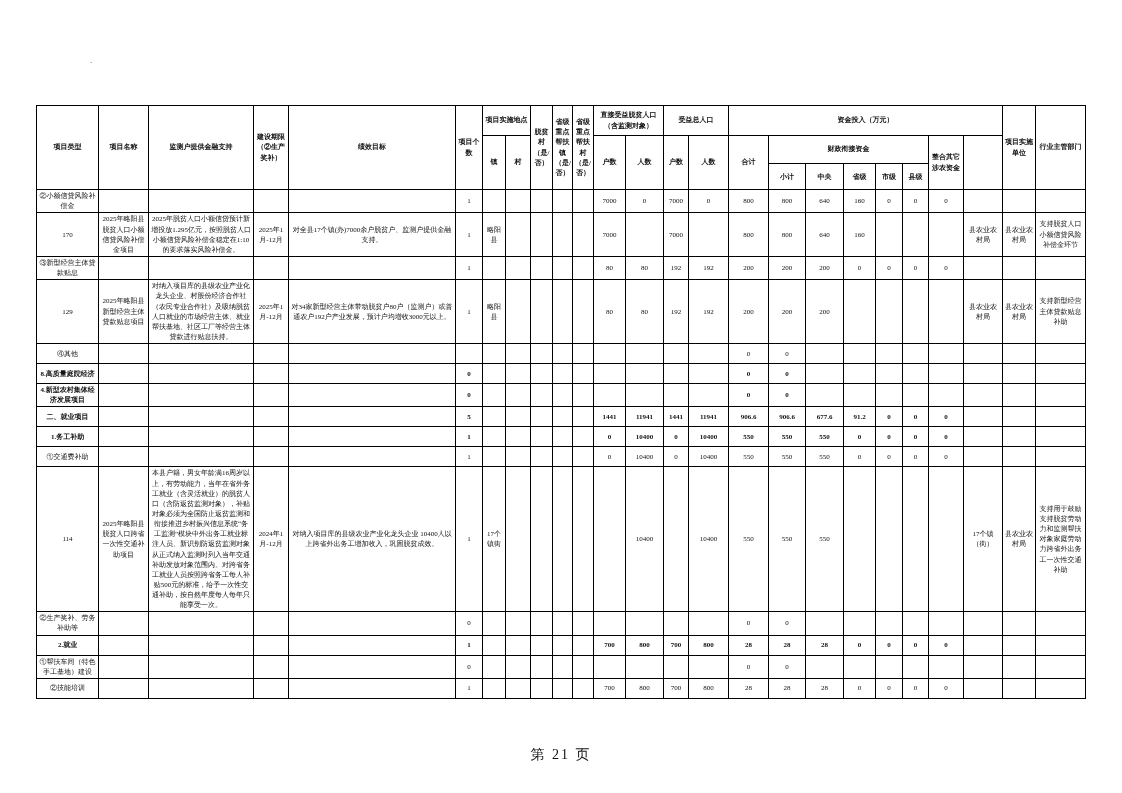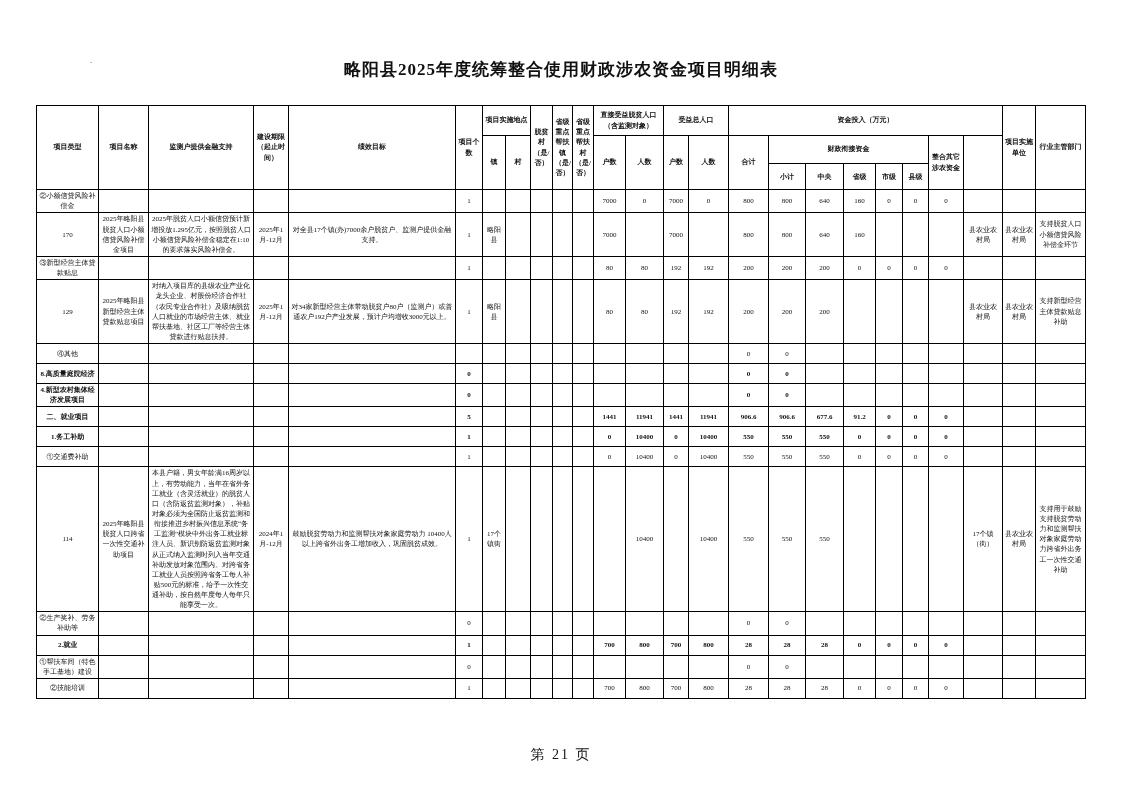--- a/index.html
+++ b/index.html
@@ -31,21 +31,20 @@
   tbody tr.bold td { font-weight:bold; }
   .footer { position:absolute; left:0; right:0; top:746px; text-align:center; font-size:14px; letter-spacing:2px; }
 </style>
 </head>
 <body>
 
 <div class="page">
 
   <span class="stray-mark">.</span>
 
-  <div class="doc-title">略阳县2025年度统筹整合使用财政涉农资金项目明细表</div>
 
   <div class="table-wrap">
     <table class="main">
       <colgroup>
         <col style="width:62px">
           <col style="width:50px">
           <col style="width:105px">
           <col style="width:35px">
           <col style="width:167px">
         <col style="width:27px">
@@ -67,21 +66,21 @@
           <col style="width:35px">
           <col style="width:39px">
           <col style="width:33px">
           <col style="width:50px">
       </colgroup>
       <thead>
         <tr>
           <th rowspan="3">项目类型</th>
           <th rowspan="3">项目名称</th>
           <th rowspan="3">监测户提供金融支持</th>
-          <th rowspan="3">建设期限（起止时间）</th>
+          <th rowspan="3">建设期限（②生产奖补）</th>
           <th rowspan="3">绩效目标</th>
           <th rowspan="3">项目个数</th>
           <th colspan="2">项目实施地点</th>
           <th rowspan="3">脱贫村（是/否）</th>
           <th rowspan="3">省级重点帮扶镇（是/否）</th>
           <th rowspan="3">省级重点帮扶村（是/否）</th>
           <th colspan="2">直接受益脱贫人口（含监测对象）</th>
           <th colspan="2">受益总人口</th>
           <th colspan="8">资金投入（万元）</th>
           <th rowspan="3">项目实施单位</th>
@@ -376,21 +375,21 @@
             <td class="c21">0</td>
             <td class="c22"></td>
             <td class="c23"></td>
             <td class="c24"></td>
           </tr>
           <tr>
             <td class="c0">114</td>
             <td class="c1">2025年略阳县脱贫人口跨省一次性交通补助项目</td>
             <td class="c2">本县户籍，男女年龄满16周岁以上，有劳动能力，当年在省外务工就业（含灵活就业）的脱贫人口（含防返贫监测对象），补贴对象必须为全国防止返贫监测和衔接推进乡村振兴信息系统“务工监测”模块中外出务工就业标注人员、新识别防返贫监测对象从正式纳入监测时列入当年交通补助发放对象范围内。对跨省务工就业人员按照跨省务工每人补贴500元的标准，给予一次性交通补助，按自然年度每人每年只能享受一次。</td>
             <td class="c3">2024年1月-12月</td>
-            <td class="c4">鼓励脱贫劳动力和监测帮扶对象家庭劳动力 10400人以上跨省外出务工增加收入，巩固脱贫成效。</td>
+            <td class="c4">对纳入项目库的县级农业产业化龙头企业 10400人以上跨省外出务工增加收入，巩固脱贫成效。</td>
             <td class="c5">1</td>
             <td class="c6">17个镇街</td>
             <td class="c7"></td>
             <td class="c8"></td>
             <td class="c9"></td>
             <td class="c10"></td>
             <td class="c11"></td>
             <td class="c12">10400</td>
             <td class="c13"></td>
             <td class="c14">10400</td>

